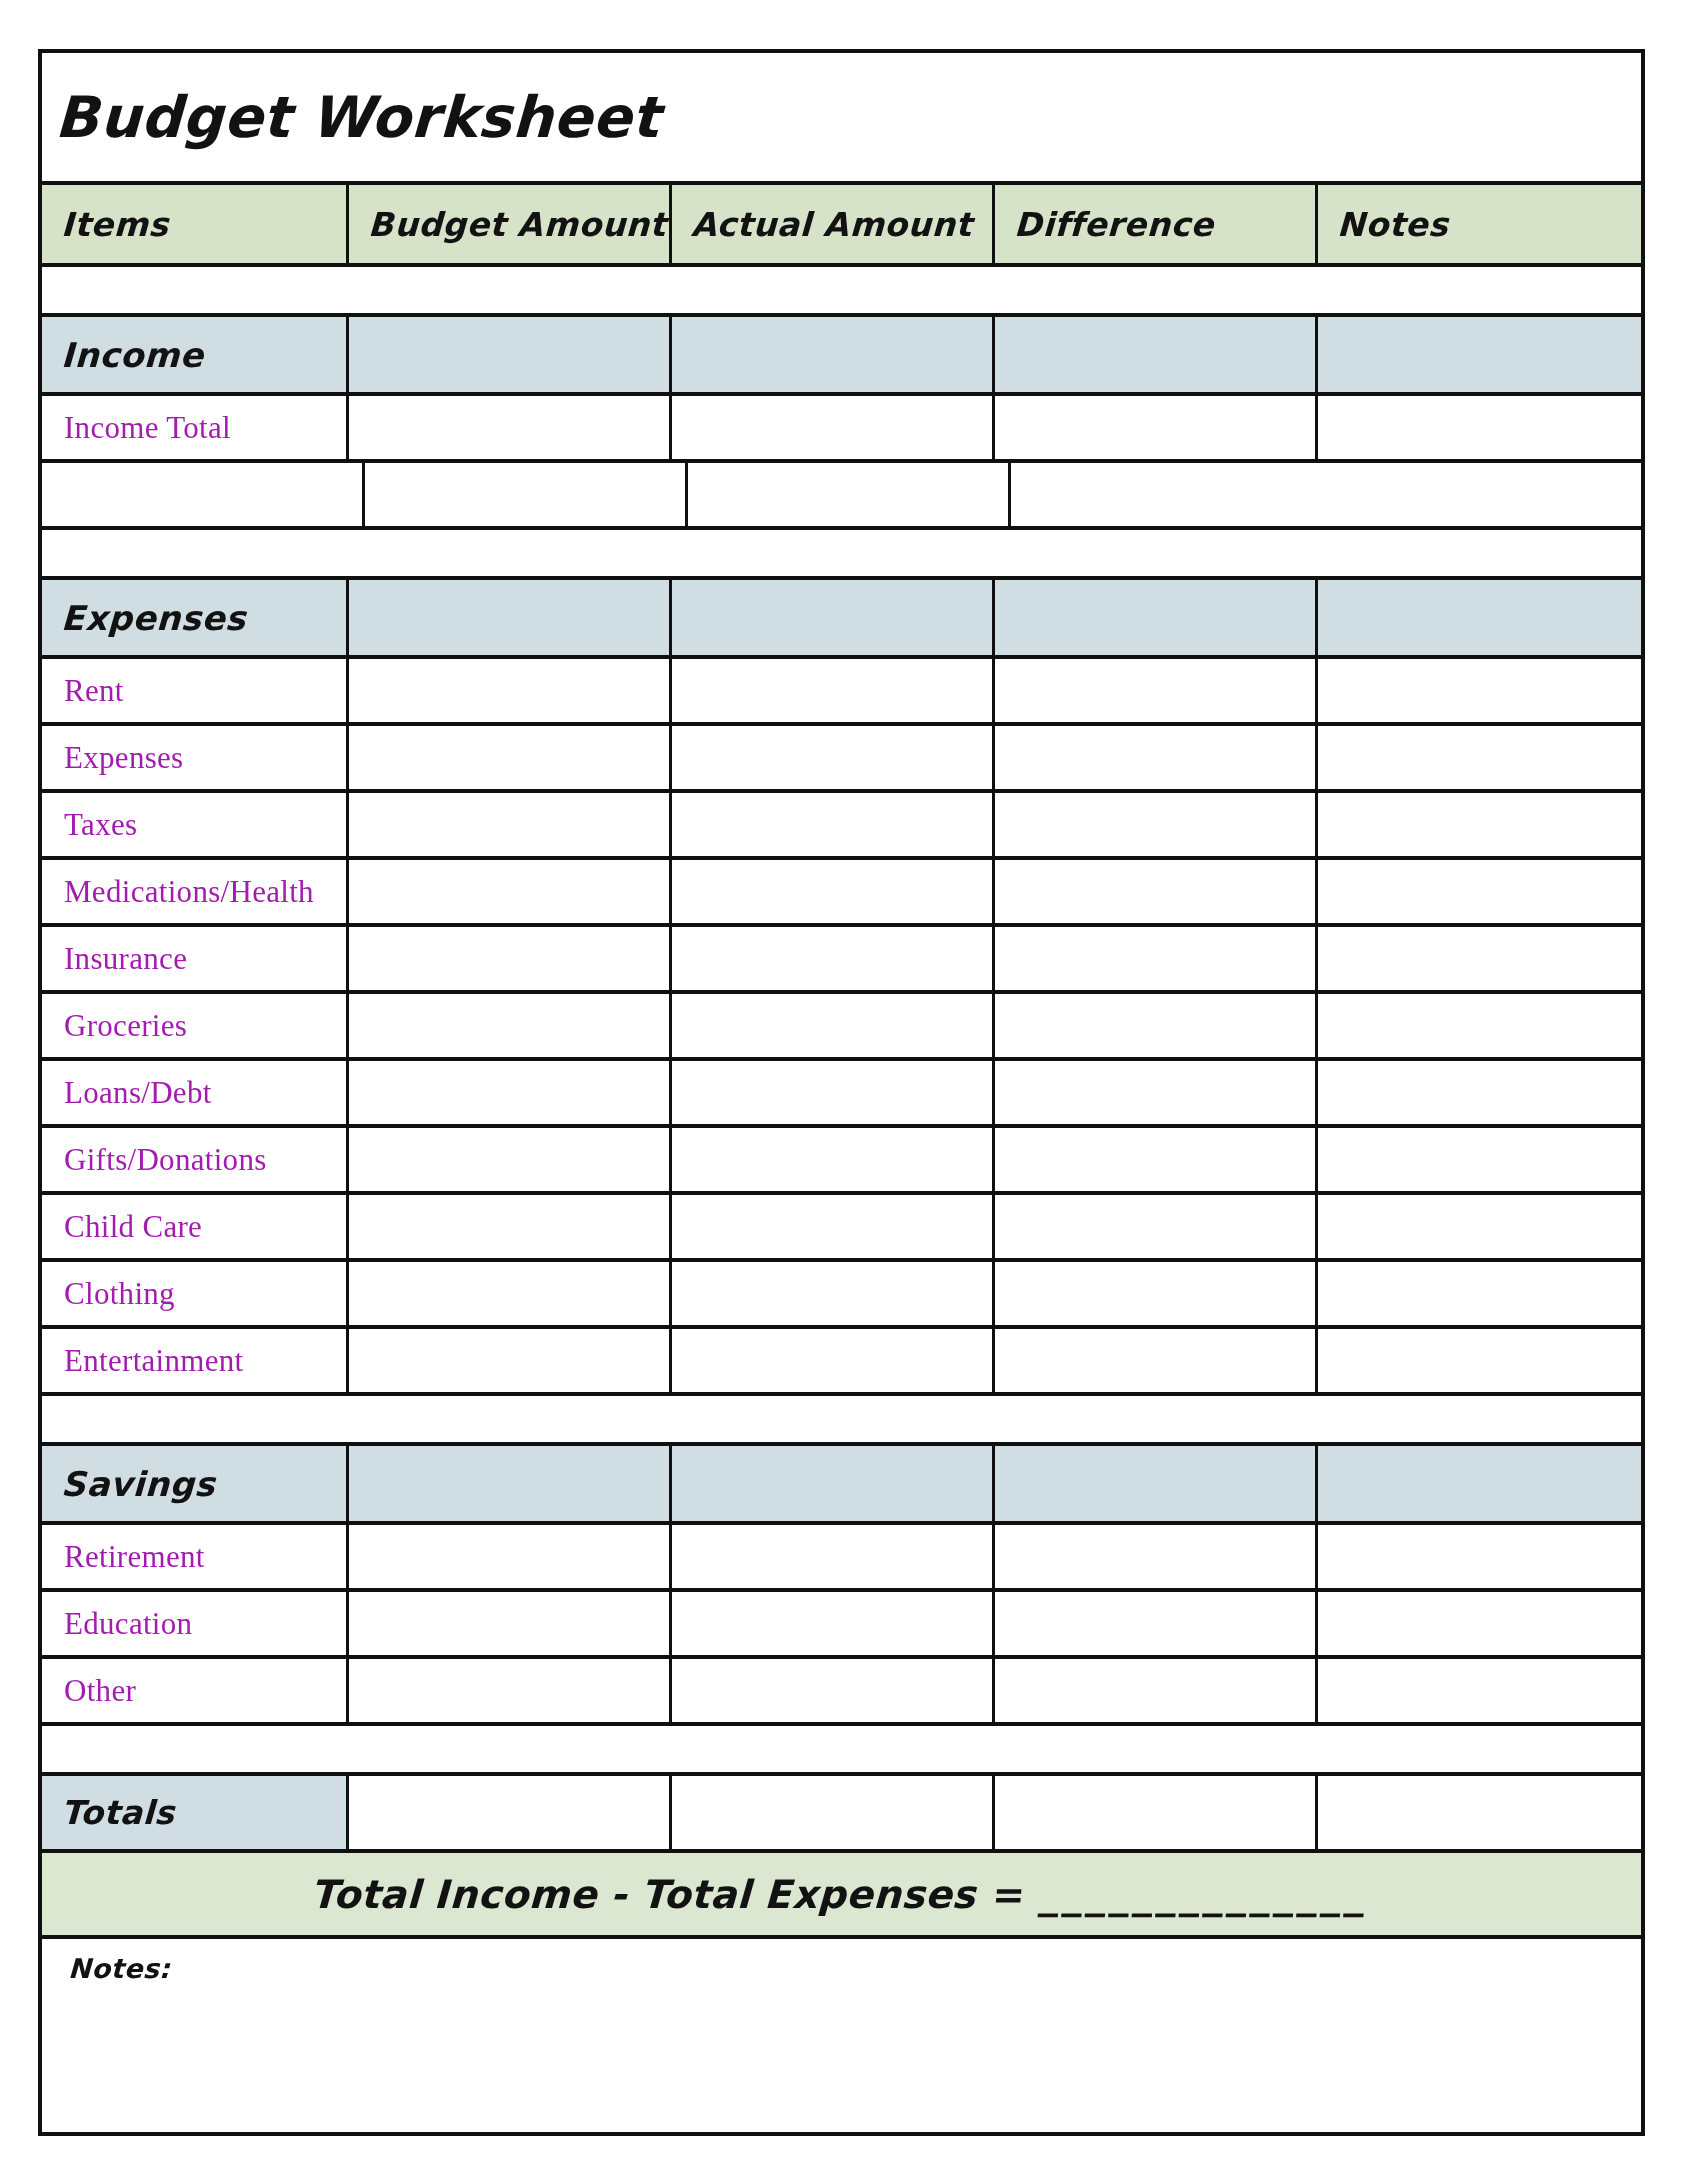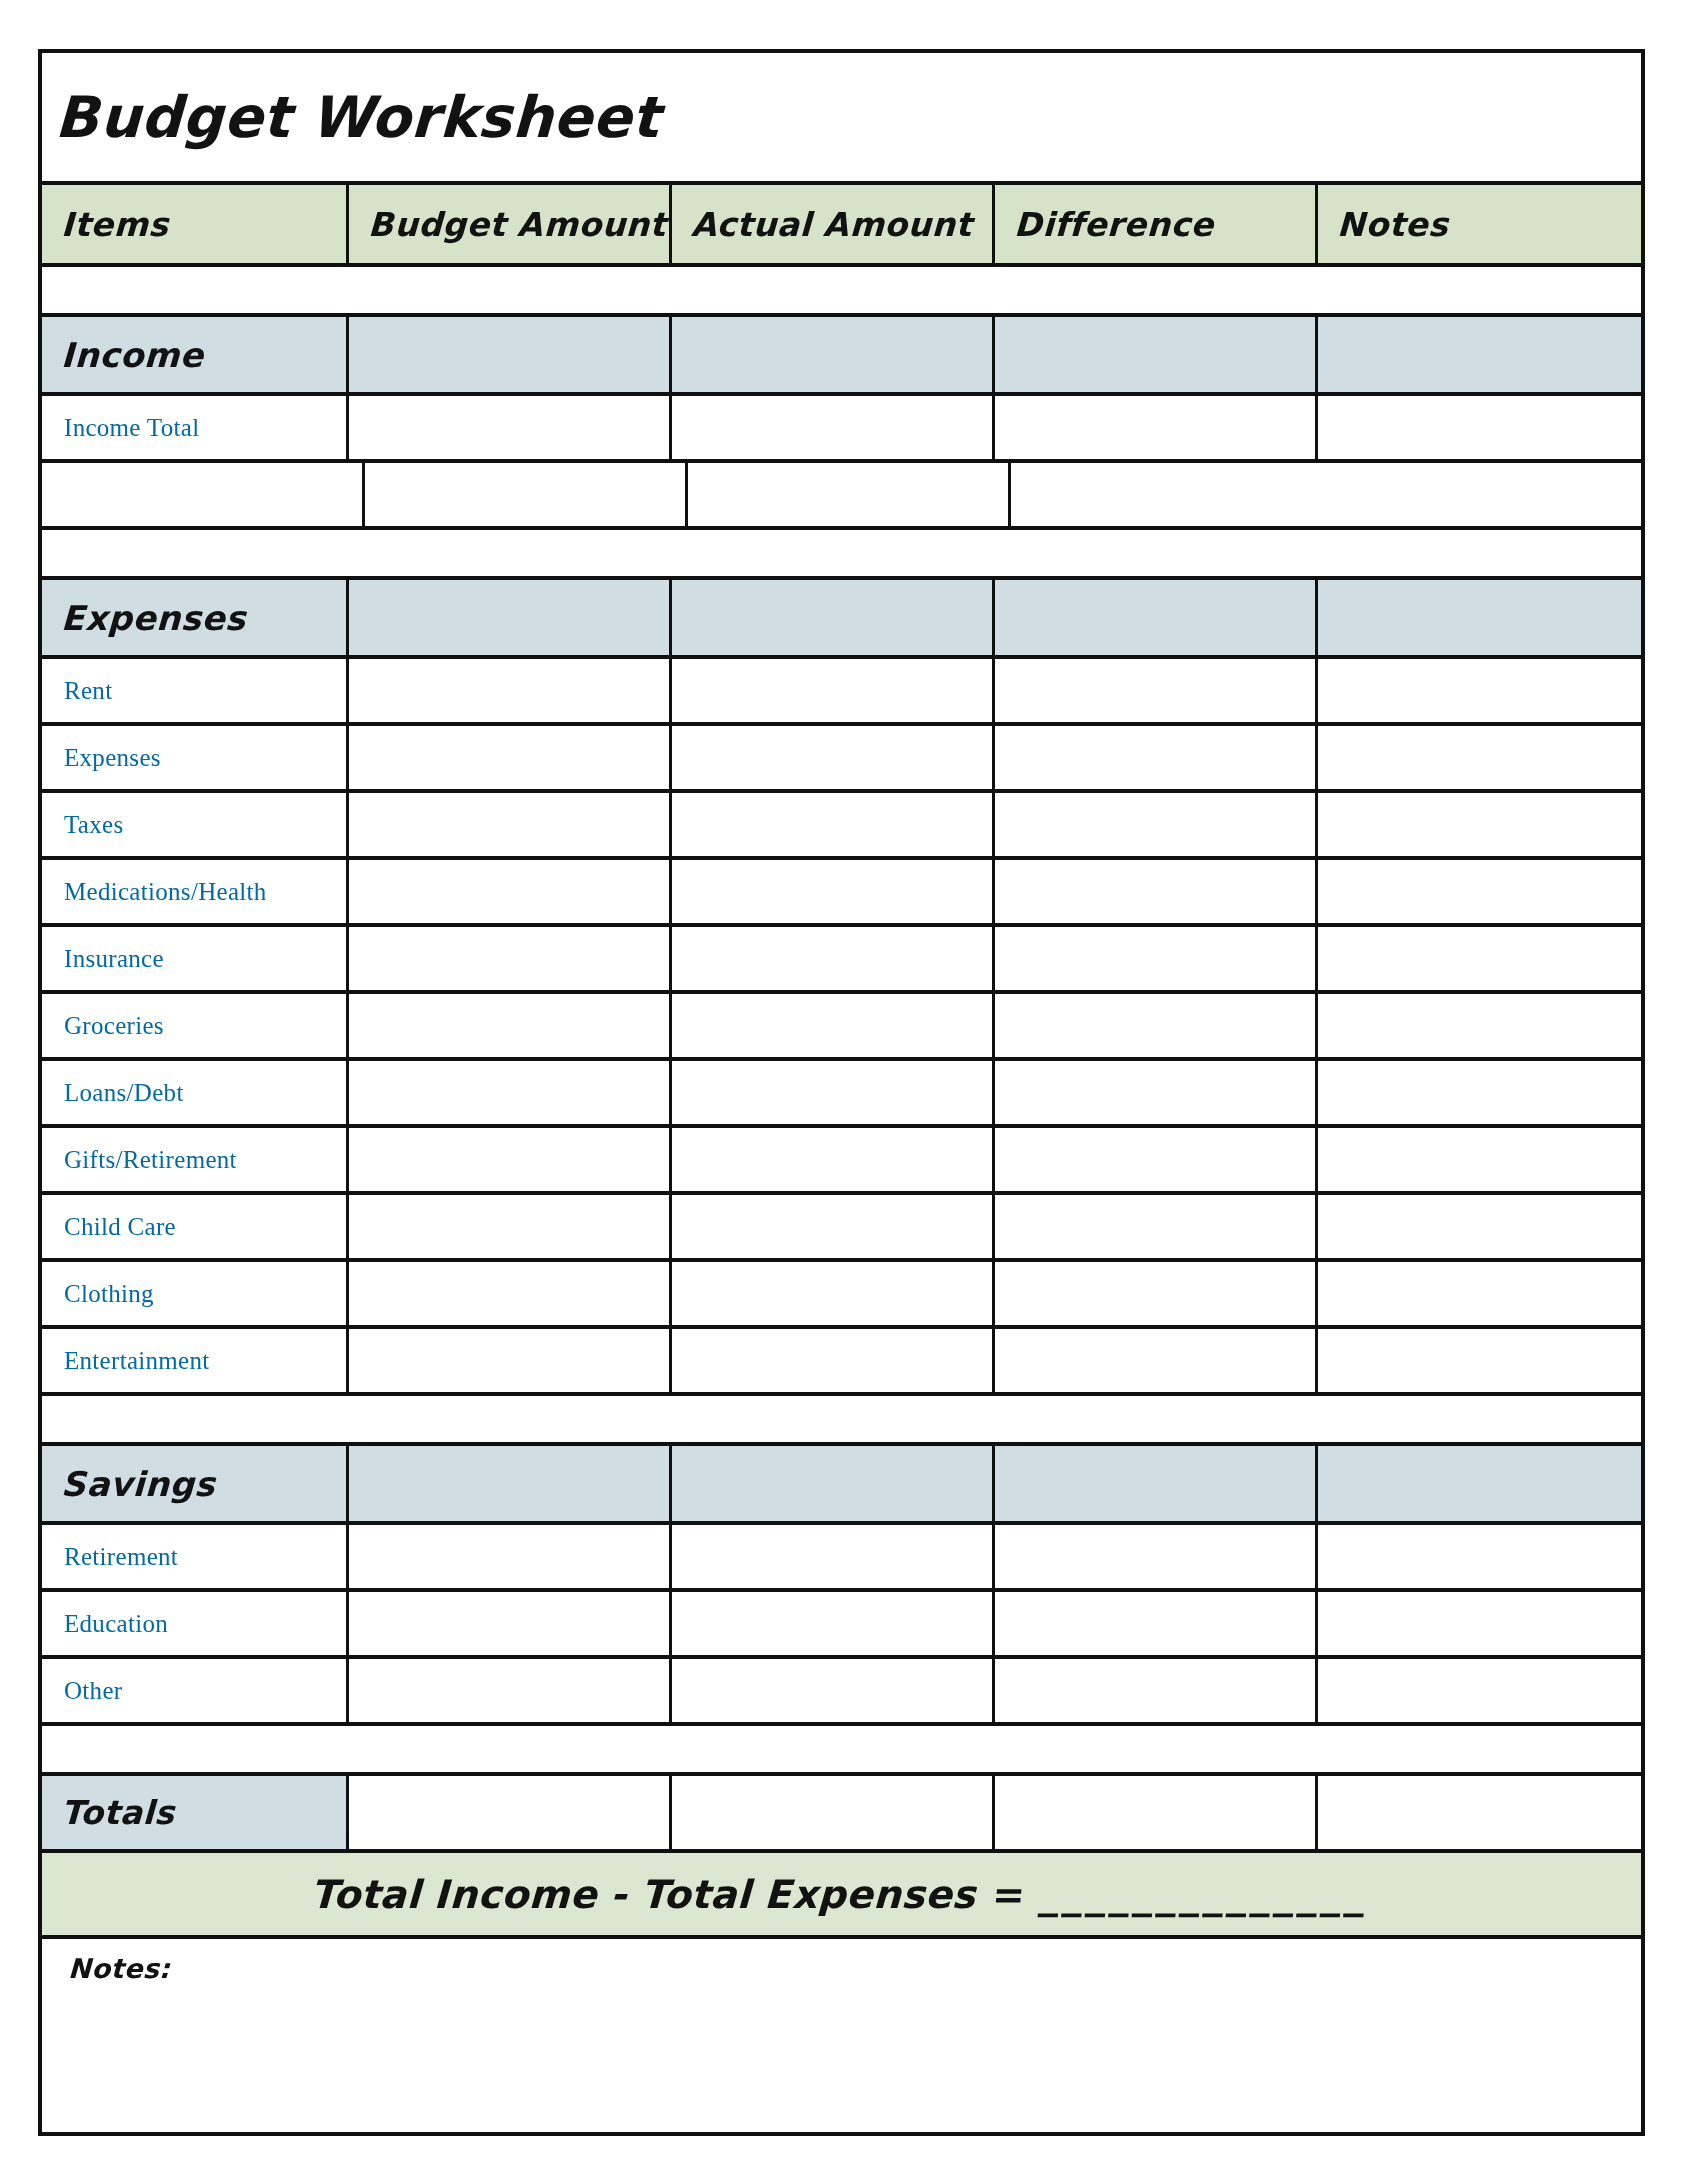--- a/index.html
+++ b/index.html
@@ -48,22 +48,22 @@
   .title-text    { font-size: 57px; }
   .header-text   { font-size: 33px; }
   .section-text  { font-size: 34px; }
   .totals-text   { font-size: 33px; }
   .formula-text  { font-size: 39px; }
   .notes-text    { font-size: 27px; }
   .blank-dashes  { font-size: 39px; letter-spacing: 4px; }
 
   .serif-label {
     font-family: "Liberation Serif", serif;
-    font-size: 25px;
-    color: #0369a1;
+    font-size: 31px;
+    color: #a21caf;
     letter-spacing: 0.3px;
   }
 </style>
 </head>
 <body>
 
 <div class="sheet">
 
   <div class="row row-title">
     <span class="hand title-text">Budget Worksheet</span>
@@ -193,21 +193,21 @@
         <span class="serif-label">Loans/Debt</span>
       </div>
     <div class="cell c2"></div>
     <div class="cell c3"></div>
     <div class="cell c4"></div>
     <div class="cell c5"></div>
   </div>
 
   <div class="row row-item">
     <div class="cell c1">
-        <span class="serif-label">Gifts/Retirement</span>
+        <span class="serif-label">Gifts/Donations</span>
       </div>
     <div class="cell c2"></div>
     <div class="cell c3"></div>
     <div class="cell c4"></div>
     <div class="cell c5"></div>
   </div>
 
   <div class="row row-item">
     <div class="cell c1">
         <span class="serif-label">Child Care</span>

